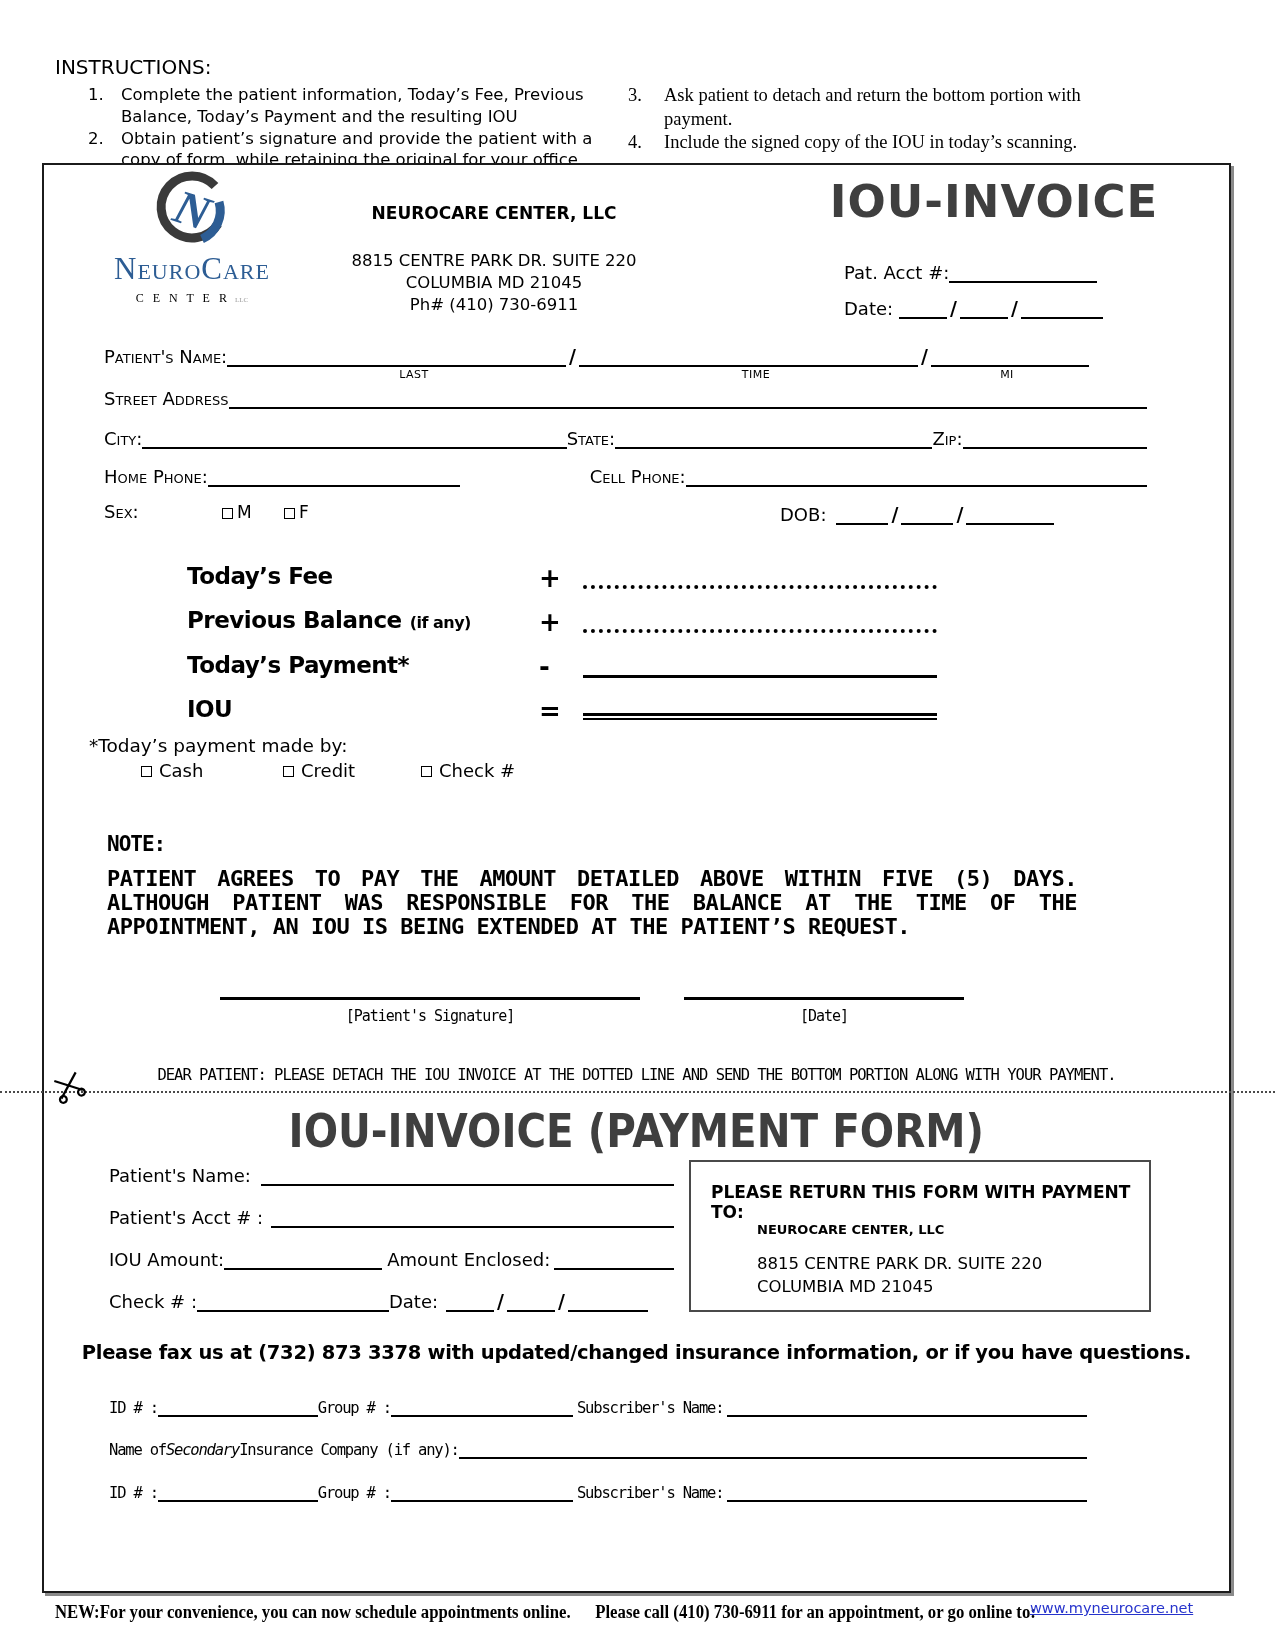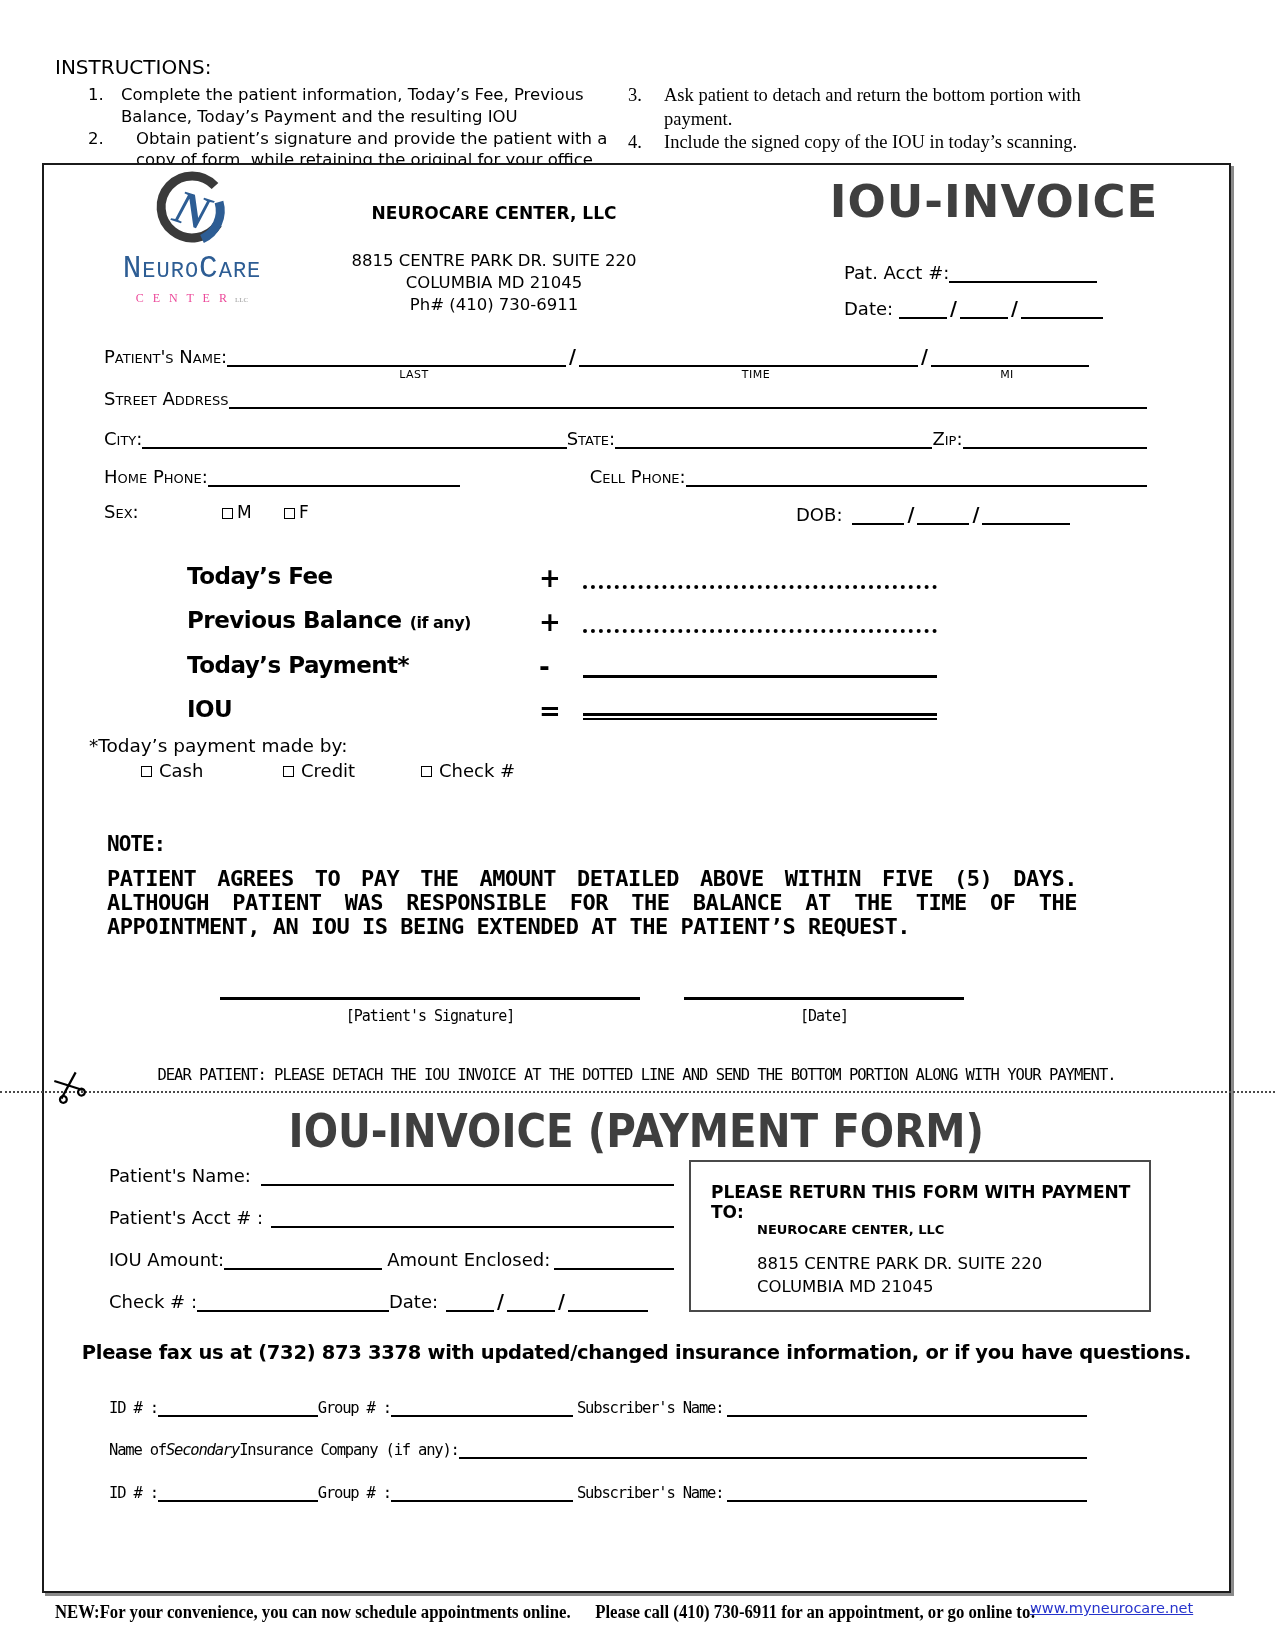--- a/index.html
+++ b/index.html
@@ -41,21 +41,21 @@
 
 <div class="abs" style="left:55px; top:55px; font-size:20px;">INSTRUCTIONS:</div>
 
 <div class="abs" style="left:88px; top:84px; width:525px; font-size:16.5px; line-height:1.32;">
   <div style="display:flex;">
     <span style="width:33px;">1.</span>
     <span style="flex:1;">Complete the patient information, Today’s Fee, Previous Balance, Today’s Payment and the resulting IOU</span>
   </div>
   <div style="display:flex;">
     <span style="width:33px;">2.</span>
-    <span style="flex:1;margin-left:15px;">Obtain patient’s signature and provide the patient with a copy of form, while retaining the original for your office.</span>
+    <span style="flex:1;">Obtain patient’s signature and provide the patient with a copy of form, while retaining the original for your office.</span>
   </div>
 </div>
 
 <div class="abs serif" style="left:628px; top:84px; width:510px; font-size:18.5px; line-height:1.28;">
   <div style="display:flex;">
     <span style="width:36px;">3.</span>
     <span style="flex:1;">Ask patient to detach and return the bottom portion with payment.</span>
   </div>
   <div style="display:flex;">
     <span style="width:36px;">4.</span>
@@ -64,23 +64,23 @@
 </div>
 
 <div class="formbox">
 
   <div class="abs" style="left:38px; top:6px; width:220px; text-align:center;">
     <svg width="80" height="80" viewBox="0 0 80 80">
       <path d="M 63 15 A 31 31 0 1 0 66 53" fill="none" stroke="#3a3a3a" stroke-width="9" stroke-linecap="butt"></path>
       <path d="M 67 31 A 31 31 0 0 1 50 68" fill="none" stroke="#2d5d94" stroke-width="9" stroke-linecap="butt"></path>
       <text x="40" y="55" text-anchor="middle" font-size="48" font-family="Liberation Serif, DejaVu Serif, serif" font-style="italic" font-weight="bold" fill="#2d5d94" transform="rotate(18 40 40)">N</text>
     </svg>
-    <div class="serif sc" style="font-size:31px; color:#2d5d94; letter-spacing:1px; line-height:1; margin-top:-2px;font-family:Liberation Mono, monospace;">NeuroCare</div>
+    <div class="serif sc" style="font-size:31px; color:#2d5d94; letter-spacing:1px; line-height:1; margin-top:-2px;">NeuroCare</div>
     <div style="margin-top:3px;">
-      <span class="serif" style="font-size:12px; color:#ec4899; letter-spacing:3px;">C E N T E R</span>
+      <span class="serif" style="font-size:12px; color:#000000; letter-spacing:3px;">C E N T E R</span>
       <span class="serif" style="font-size:7px; color:#9a9a9a;">LLC</span>
     </div>
   </div>
 
   <div class="abs" style="left:280px; top:38px; width:340px; text-align:center;">
     <div class="b" style="font-size:17px;">NEUROCARE CENTER, LLC</div>
     <div style="margin-top:27px; font-size:16.5px; line-height:1.32;">
       <div>8815 CENTRE PARK DR. SUITE 220</div>
       <div>COLUMBIA MD 21045</div>
       <div>Ph# (410) 730-6911</div>
@@ -133,21 +133,21 @@
     <span class="ln" style="width:252px; height:22px;"></span>
     <span style="width:130px;"></span>
     <span class="lab">Cell Phone:</span>
     <span class="ln" style="flex:1; height:22px;"></span>
   </div>
 
   <div class="abs" style="left:60px; top:336px; width:1043px; height:28px;">
     <span class="abs lab" style="left:0; top:0;">Sex:</span>
     <span class="abs" style="left:118px; top:1px; font-size:17px;"><span class="cb" style="width:11px;height:11px;margin-right:4px;"></span><span>M</span></span>
     <span class="abs" style="left:180px; top:1px; font-size:17px;"><span class="cb" style="width:11px;height:11px;margin-right:4px;"></span><span>F</span></span>
-    <span class="abs flex" style="left:692px; top:-2px; width:343px; height:26px; font-size:18px;">
+    <span class="abs flex" style="left:676px; top:-2px; width:343px; height:26px; font-size:18px;">
       <span style="font-weight:normal;">DOB:</span>
       <span class="seg" style="width:52px; margin-left:10px;"></span>
       <span class="slash">/</span>
       <span class="seg" style="width:52px;"></span>
       <span class="slash">/</span>
       <span class="seg" style="width:88px;"></span>
     </span>
   </div>
 
   <div class="abs" style="left:143px; top:390px; width:750px; height:180px;">

